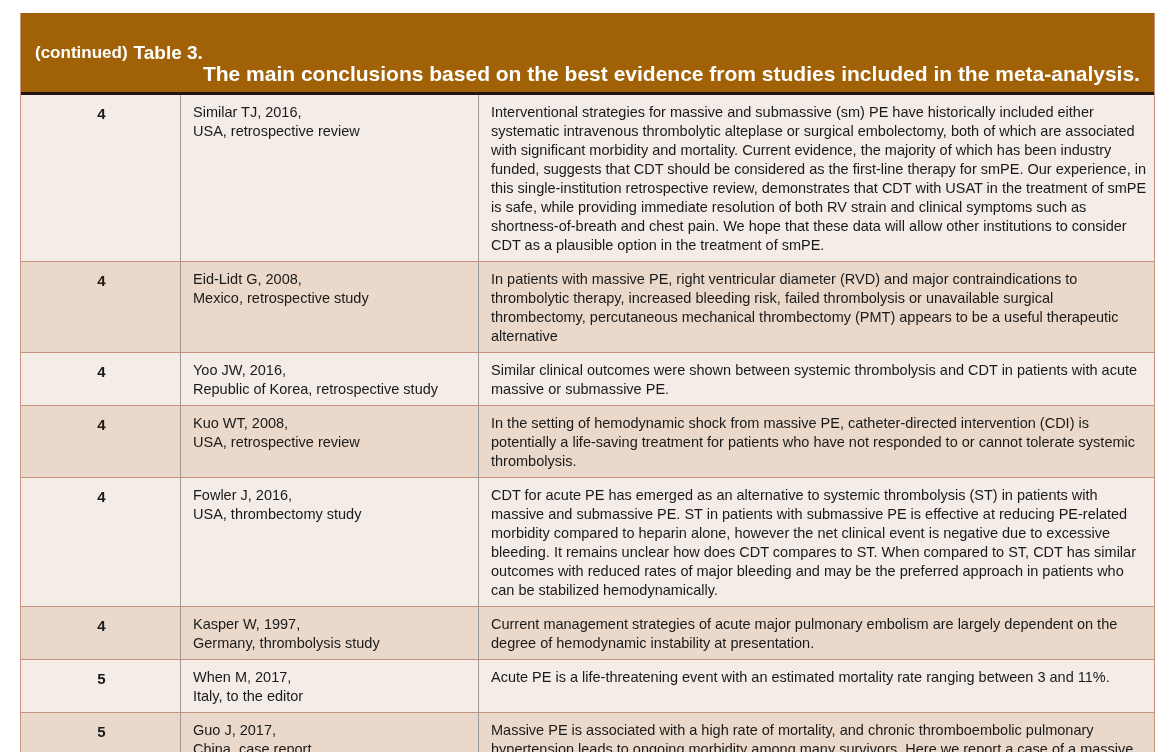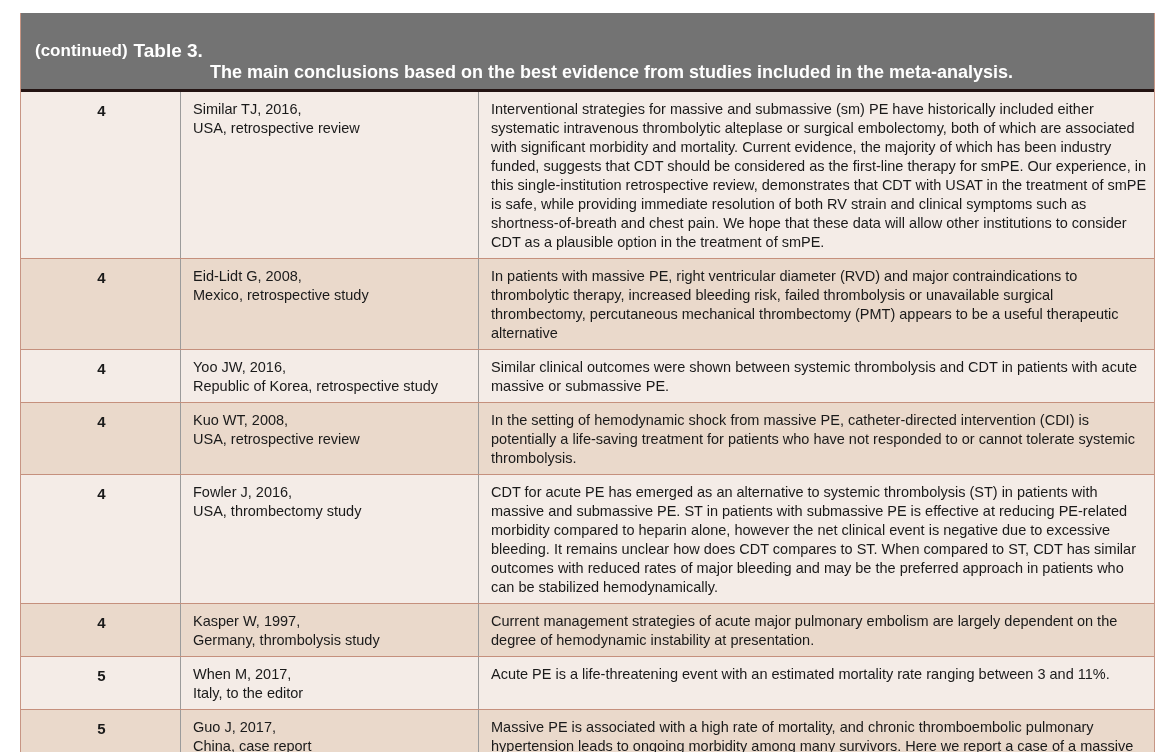--- a/index.html
+++ b/index.html
@@ -14,43 +14,42 @@
     left: 20px; top: 13px;
     width: 1135px;
     border-left: 1px solid #c туж;
   }
   .table-card {
     border-left: 1px solid #c79584;
     border-right: 1px solid #c79584;
     border-bottom: 1px solid #c79584;
   }
   .table-header {
-    background: #737373;
+    background: #a16207;
     border-bottom: 3px solid #241413;
     min-height: 47px;
     display: flex;
     align-items: center;
     padding: 6px 14px 6px 14px;
     color: #ffffff;
   }
   .table-header .cont {
     font-weight: bold;
     font-size: 17px;
     margin-right: 6px;
     white-space: nowrap;
   }
   .table-header .tlabel {
     font-weight: bold;
     font-size: 19px;
-    margin-right: 7px;
     white-space: nowrap;
   }
   .table-header .ttitle {
     font-weight: bold;
-    font-size: 18px;
+    font-size: 21px;
     margin-top: 43px;
   }
   .rows { width: 100%; }
   .row {
     display: grid;
     grid-template-columns: 159px 298px 1fr;
   }
   .row + .row { border-top: 1px solid #c5907d; }
   .row:nth-child(odd)  { background: #f4ece7; }
   .row:nth-child(even) { background: #ead9cb; }

